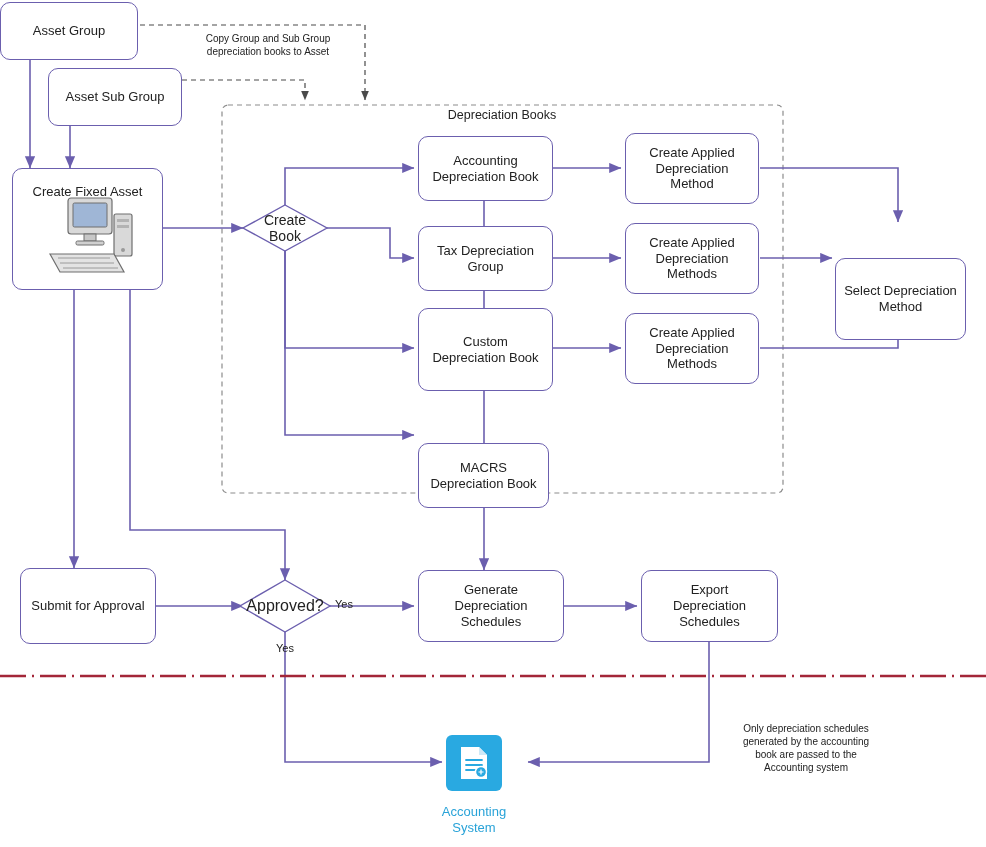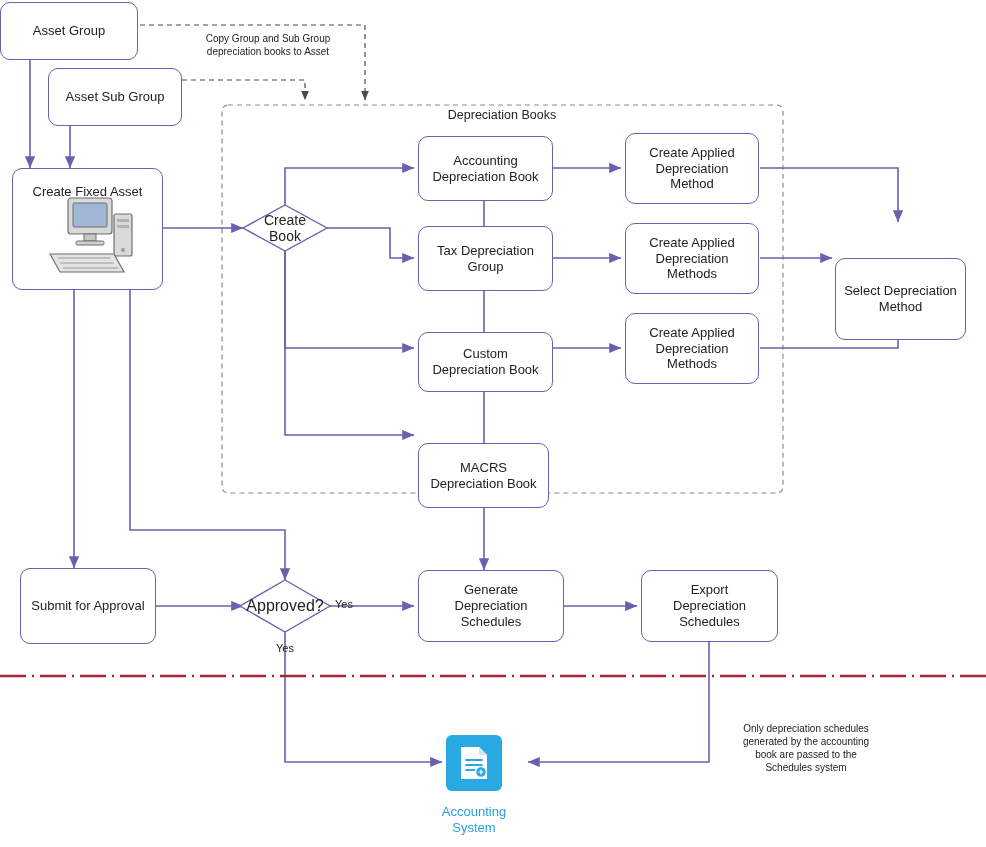--- a/index.html
+++ b/index.html
@@ -191,21 +191,21 @@
   <div class="diamond-label" style="left:248px; top:218px; width:74px; height:20px;">Create Book</div>
 
   <div class="group-title" style="left:402px; top:108px; width:200px;">Depreciation Books</div>
 
   <div class="node" style="left:418px; top:136px; width:135px; height:65px;">Accounting
 Depreciation Book</div>
 
   <div class="node" style="left:418px; top:226px; width:135px; height:65px;">Tax Depreciation
 Group</div>
 
-  <div class="node" style="left:418px; top:332px; width:135px; height:60px;">Custom
+  <div class="node" style="left:418px; top:308px; width:135px; height:83px;">Custom
 Depreciation Book</div>
 
   <div class="node" style="left:418px; top:403px; width:131px; height:65px;margin-top:40px;">MACRS
 Depreciation Book</div>
 
   <div class="node" style="left:625px; top:133px; width:134px; height:71px;">Create Applied
 Depreciation
 Method</div>
 
   <div class="node" style="left:625px; top:223px; width:134px; height:71px;">Create Applied
@@ -243,19 +243,19 @@
 
   <div class="sys-label" style="left:408px; top:804px; width:132px;">Accounting
 System</div>
 
   <div class="note" style="left:178px; top:32px; width:180px;">Copy Group and Sub Group
 depreciation books to Asset</div>
 
   <div class="note" style="left:721px; top:722px; width:170px;">Only depreciation schedules
 generated by the accounting
 book are passed to the
-Schedules system</div>
+Accounting system</div>
 
   <div class="edge-label" style="left:332px; top:598px; width:24px;">Yes</div>
 
   <div class="edge-label" style="left:273px; top:642px; width:24px;">Yes</div>
 
 </div>
 
 </body></html>

